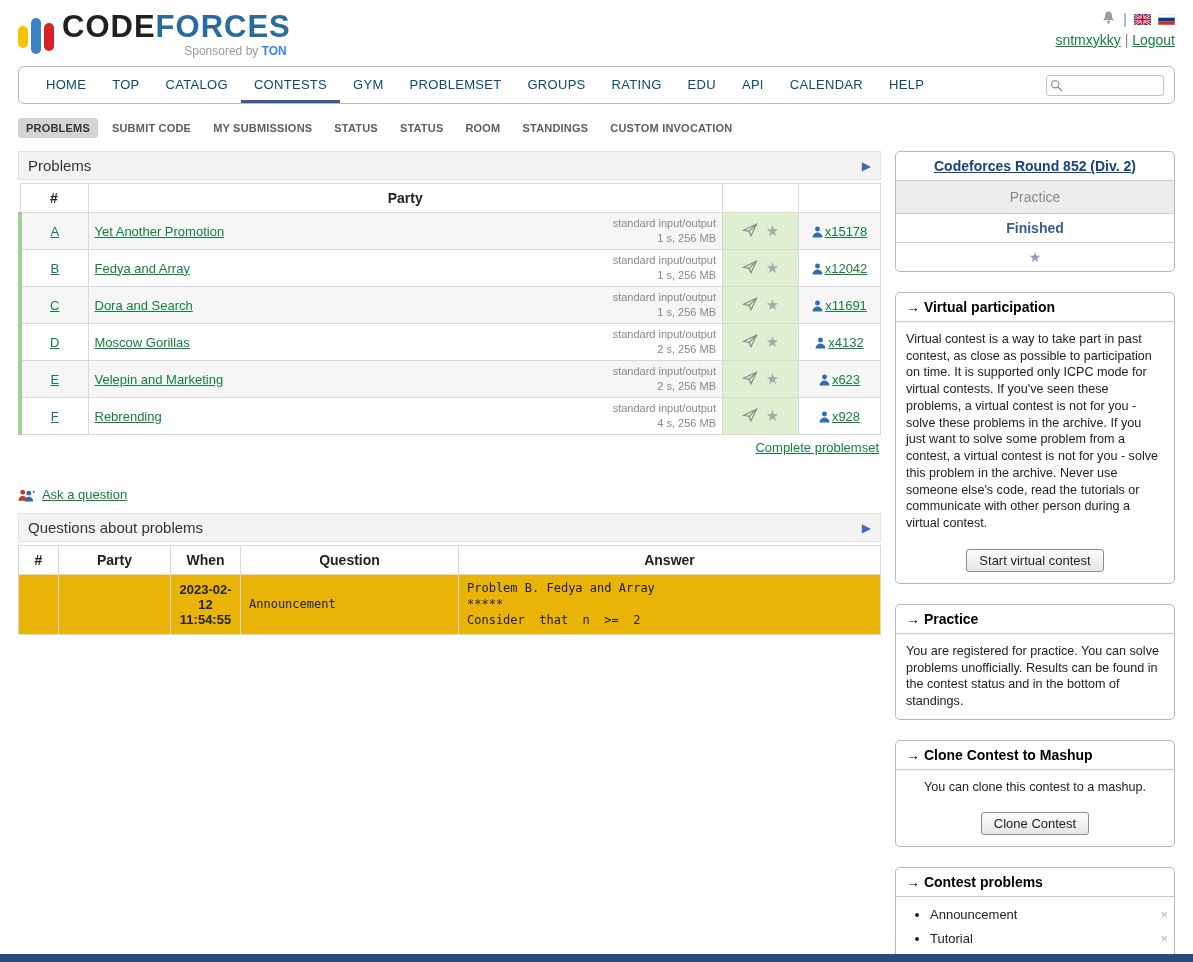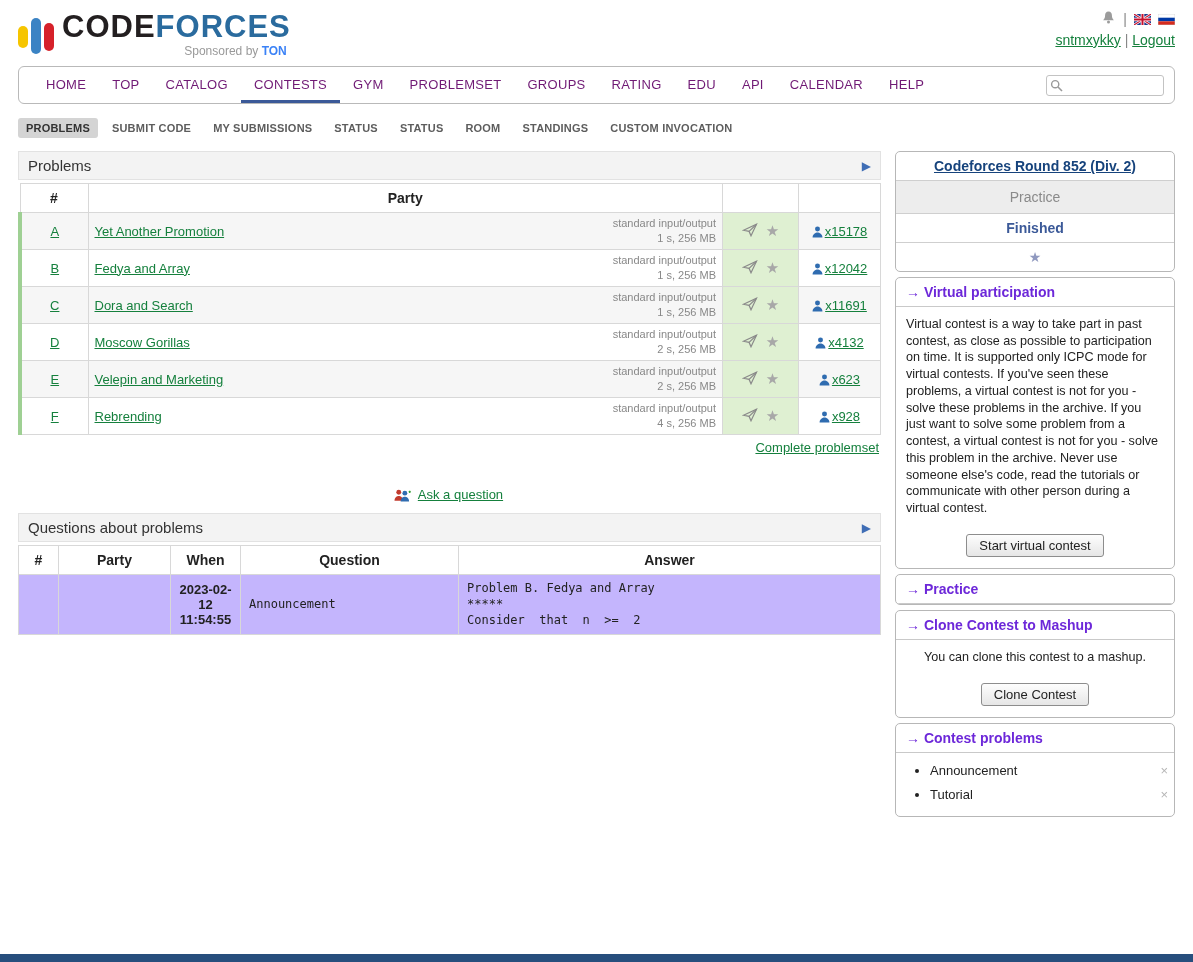--- a/index.html
+++ b/index.html
@@ -23,21 +23,21 @@
   .sponsored b { color: #3b82f6; }
   .header-right { text-align: right; font-size: 14px; }
   .top-icons { display: flex; justify-content: flex-end; align-items: center; gap: 7px; height: 18px; }
   .sep { color: #888; }
   .flag { display: inline-block; line-height: 0; cursor: pointer; }
   .user-links { margin-top: 4px; }
 
   
   .main-nav { position: relative; margin: 8px 18px 0 18px; border: 1px solid #b9b9b9; border-radius: 6px;
               height: 38px; display: flex; align-items: stretch; padding: 0 14px; }
-  .nav-item { font-size: 13px; color: #701a75; text-decoration: none; line-height: 35px; padding: 0 13px;
+  .nav-item { font-size: 13px; color: #0c4a6e; text-decoration: none; line-height: 35px; padding: 0 13px;
               border-bottom: 3px solid transparent; letter-spacing: .3px; }
   .nav-item.active { border-bottom-color: #3b5998; }
   .nav-search { position: absolute; right: 10px; top: 8px; width: 118px; height: 21px;
                 border: 1px solid #c3c3c3; border-radius: 3px; display: flex; align-items: center; background: #fff; }
   .nav-search svg { margin: 0 3px; }
   .nav-search input { border: none; outline: none; width: 90px; font-size: 12px; font-family: "Liberation Sans", sans-serif; }
 
   
   .content { display: flex; gap: 14px; padding: 14px 18px 0 18px; }
   .main-col { flex: 1; min-width: 0; }
@@ -66,44 +66,44 @@
   .td-name { padding: 3px 8px; }
   .name-wrap { display: flex; justify-content: space-between; align-items: center; }
   .io-block { text-align: right; color: #888; font-size: 11px; line-height: 1.35; }
   .td-icons { width: 76px; background: #dff0d2; text-align: center; }
   .icon-pair { display: flex; justify-content: center; align-items: center; gap: 8px; }
   .star-glyph { color: #a8a8a8; font-size: 15px; cursor: pointer; }
   .td-count { width: 82px; text-align: center; white-space: nowrap; }
   .td-count svg { vertical-align: -2px; margin-right: 2px; }
   .complete-row { text-align: right; font-size: 13px; margin: 5px 2px 0 0; }
 
-  .ask-row { text-align: center; margin: 32px 2px 10px 0; font-size: 13px; }
+  .ask-row { text-align: left; margin: 32px 2px 10px 0; font-size: 13px; }
   .ask-row svg { vertical-align: -4px; margin-right: 4px; }
 
   
   .questions-table td, .questions-table th { border: 1px solid #d8d8d8; }
   .questions-table th { padding: 6px 4px; font-size: 14px; }
   .q-num { width: 40px; text-align: center; }
   .q-party { width: 112px; }
   .q-when { width: 70px; }
-  .questions-table tbody tr { background: #c4b5fd; }
+  .questions-table tbody tr { background: #eab308; }
   .questions-table tbody td { padding: 5px 8px; vertical-align: middle; }
   .when-cell { font-weight: bold; text-align: center; font-size: 13px; padding: 5px 4px !important; }
   .mono { font-family: "DejaVu Sans Mono", monospace; font-size: 12px; }
   .answer-cell { white-space: pre-wrap; line-height: 1.35; }
 
   
-  .box { border: 1px solid #b7b7b7; border-radius: 5px; margin-bottom: 5px; overflow: hidden; background: #fff; }
+  .box { border: 1px solid #b7b7b7; border-radius: 5px; margin-bottom: 20px; overflow: hidden; background: #fff; }
   .contest-box .row { padding: 6px 8px; text-align: center; border-bottom: 1px solid #cfcfcf; font-size: 14px; }
   .contest-box .row:last-child { border-bottom: none; }
   .contest-title-link { font-weight: bold; color: #16437c; font-size: 14px; }
   .contest-status { font-weight: bold; color: #3b5998; }
   .contest-mode { font-size: 17px; color: #8a8a8a; background: #ededed; padding: 8px 0 !important; }
   .contest-star { font-size: 21px; color: #9099bf; cursor: pointer; line-height: 1; padding: 7px 0 !important; }
-  .box-title { padding: 6px 10px; font-weight: bold; color: #6d28d9; font-size: 14px; border-bottom: 1px solid #c9c9c9; }
+  .box-title { padding: 6px 10px; font-weight: bold; color: #000000; font-size: 14px; border-bottom: 1px solid #c9c9c9; }
   .box-body { padding: 9px 10px; font-size: 12.6px; line-height: 1.33; }
   .box-body.center { text-align: center; }
   .box-btn { display: block; margin: 8px auto 11px auto; font-size: 13px; font-family: "Liberation Sans", sans-serif;
              padding: 3px 12px; border: 1px solid #8d8d8d; border-radius: 3px;
              background: linear-gradient(#fdfdfd, #e6e6e6); color: #222; cursor: pointer; }
   .materials-list { list-style: disc; margin: 10px 0 14px 0; padding-left: 34px; font-size: 13px; }
   .materials-list li { margin: 9px 0; position: relative; padding-right: 26px; }
   .close-x { position: absolute; right: 6px; top: 0; color: #b5b5b5; font-size: 13px; cursor: pointer; }
 
   .footer-bar { position: absolute; left: 0; bottom: 0; width: 100%; height: 8px; background: #274e7d; }
@@ -414,20 +414,21 @@
       </div>
 
       <div class="box">
         <div class="box-title">→ Virtual participation</div>
         <div class="box-body">Virtual contest is a way to take part in past contest, as close as possible to participation on time. It is supported only ICPC mode for virtual contests. If you've seen these problems, a virtual contest is not for you - solve these problems in the archive. If you just want to solve some problem from a contest, a virtual contest is not for you - solve this problem in the archive. Never use someone else's code, read the tutorials or communicate with other person during a virtual contest.</div>
         <button class="box-btn">Start virtual contest</button>
       </div>
 
       <div class="box">
         <div class="box-title">→ Practice</div>
+        <div class="box-body">You are registered for practice. You can solve problems unofficially. Results can be found in the contest status and in the bottom of standings.</div>
       </div>
 
       <div class="box">
         <div class="box-title">→ Clone Contest to Mashup</div>
         <div class="box-body center">You can clone this contest to a mashup.</div>
         <button class="box-btn">Clone Contest</button>
       </div>
 
       <div class="box">
         <div class="box-title">→ Contest problems</div>

